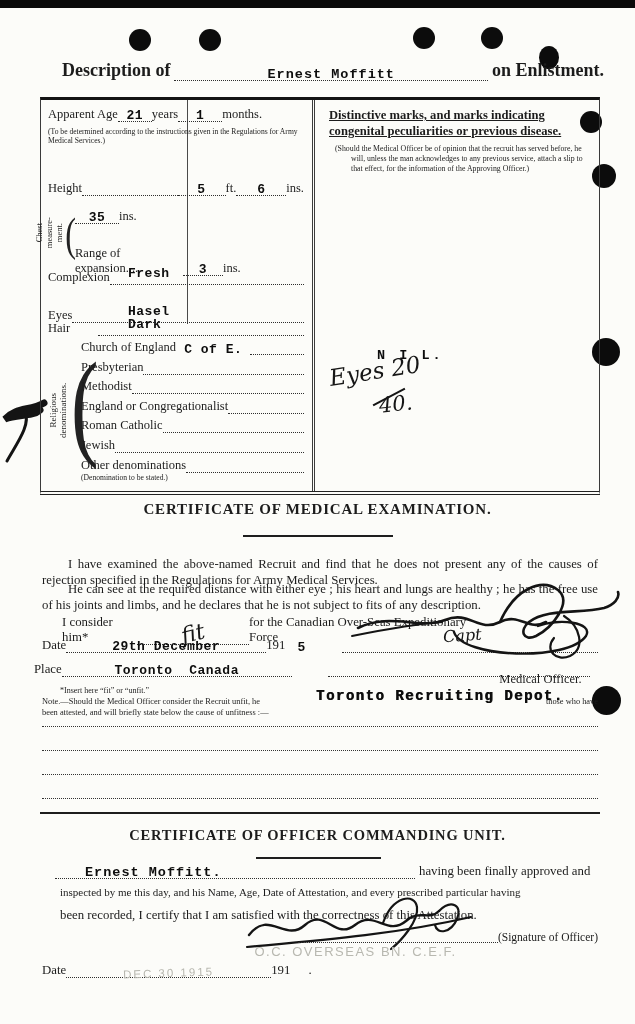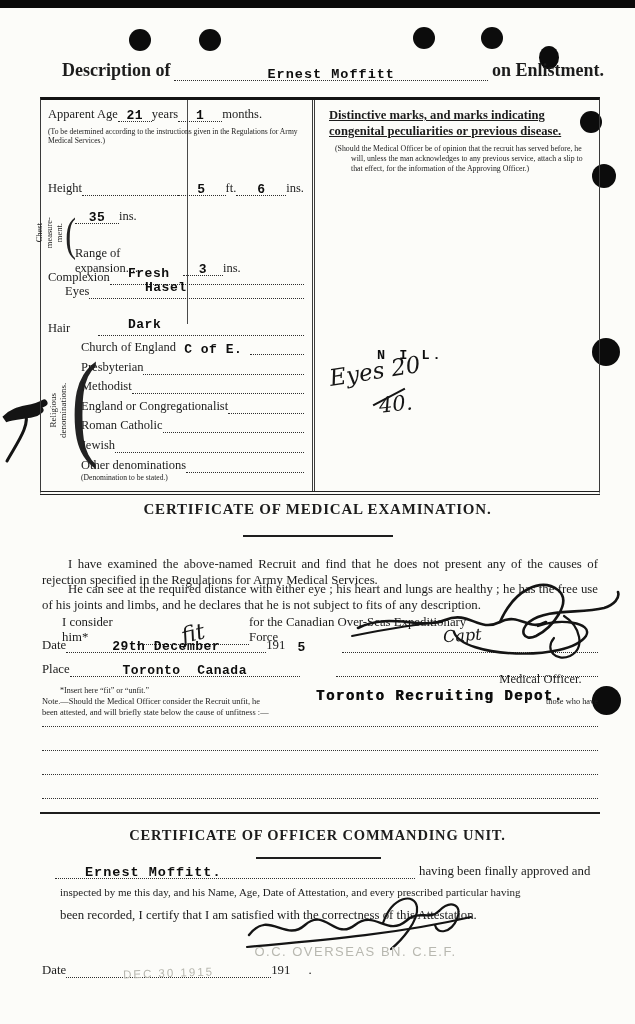--- a/index.html
+++ b/index.html
@@ -117,21 +117,21 @@
             <span class="tw">3</span>
           </span>
         <span>ins.</span>
       </div>
 
       <div class="lrow" style="top:170px;">
         <span>Complexion</span>
         <span class="dotfill"></span>
         <span class="tw abs" style="left:80px;top:-4px;">Fresh</span>
       </div>
-      <div class="lrow" style="top:184px;margin-left:17px;">
+      <div class="lrow" style="top:208px;">
         <span>Eyes</span>
         <span class="dotfill"></span>
         <span class="tw abs" style="left:80px;top:-4px;">Hasel</span>
       </div>
       <div class="lrow" style="top:221px;gap:28px;">
         <span>Hair</span>
         <span class="dotfill"></span>
         <span class="tw abs" style="left:80px;top:-4px;">Dark</span>
       </div>
 
@@ -199,21 +199,21 @@
     <span>Date</span>
     <span class="dspan" style="width:200px;">
         <span class="tw">29th December</span>
       </span>
     <span>191</span>
     <span class="tw" style="margin:0 0 -2px 12px;">5</span>
     <span style="width:36px;"></span>
     <span class="dotfill"></span>
   </div>
 
-  <div class="abs row" style="top:661px;left:42px;width:556px;font-size:12.8px;">
+  <div class="abs row" style="top:661px;left:34px;width:556px;font-size:12.8px;">
     <span>Place</span>
     <span class="dspan" style="width:230px;">
         <span class="tw">Toronto  Canada</span>
       </span>
     <span style="width:36px;"></span>
     <span class="dotfill"></span>
   </div>
   <div class="abs" style="top:672px;left:468px;width:145px;text-align:center;font-size:12.5px;">Medical Officer.</div>
 
   <svg class="abs" style="left:350px;top:576px;" width="282" height="90" viewBox="0 0 282 90">
@@ -254,20 +254,24 @@
   <div class="abs" style="top:886px;left:60px;width:540px;font-size:11px;text-align:justify;">inspected by me this day, and his Name, Age, Date of Attestation, and every prescribed particular having</div>
   <div class="abs" style="top:908px;left:60px;width:540px;font-size:12.8px;">been recorded, I certify that I am satisfied with the correctness of this Attestation.</div>
 
   <svg class="abs" style="left:243px;top:893px;" width="232" height="62" viewBox="0 0 232 62">
     <path class="sigstroke" style="stroke-width:2.4;" d="M6,42 C26,16 42,50 62,32 C82,14 92,48 112,32 C132,16 144,44 163,28 C176,16 186,28 196,18"></path>
     <path class="sigstroke" style="stroke-width:2.2;" d="M4,54 C70,48 150,42 228,24"></path>
     <path class="sigstroke" style="stroke-width:2.2;" d="M140,30 C150,2 172,0 174,14 C176,28 158,48 148,56"></path>
     <path class="sigstroke" style="stroke-width:2.2;" d="M196,18 C208,6 220,12 214,26 C208,40 194,42 192,32"></path>
   </svg>
 
+  <div class="abs row" style="top:929px;left:42px;width:556px;justify-content:flex-end;font-size:11.5px;">
+    <span class="dotfill" style="max-width:200px;"></span>
+    <span>(Signature of Officer)</span>
+  </div>
   <div class="abs faint" style="top:944px;left:248px;width:215px;text-align:center;font-size:13px;letter-spacing:1.5px;">O.C. OVERSEAS BN. C.E.F.</div>
 
   <div class="abs row" style="top:962px;left:42px;width:360px;font-size:12.8px;">
     <span>Date</span>
     <span class="dspan" style="width:205px;">
         <span class="faint" style="font-size:11.5px;letter-spacing:2px;transform:rotate(-2deg);">DEC 30 1915</span>
       </span>
     <span>191</span>
     <span style="margin-left:18px;">.</span>
   </div>

